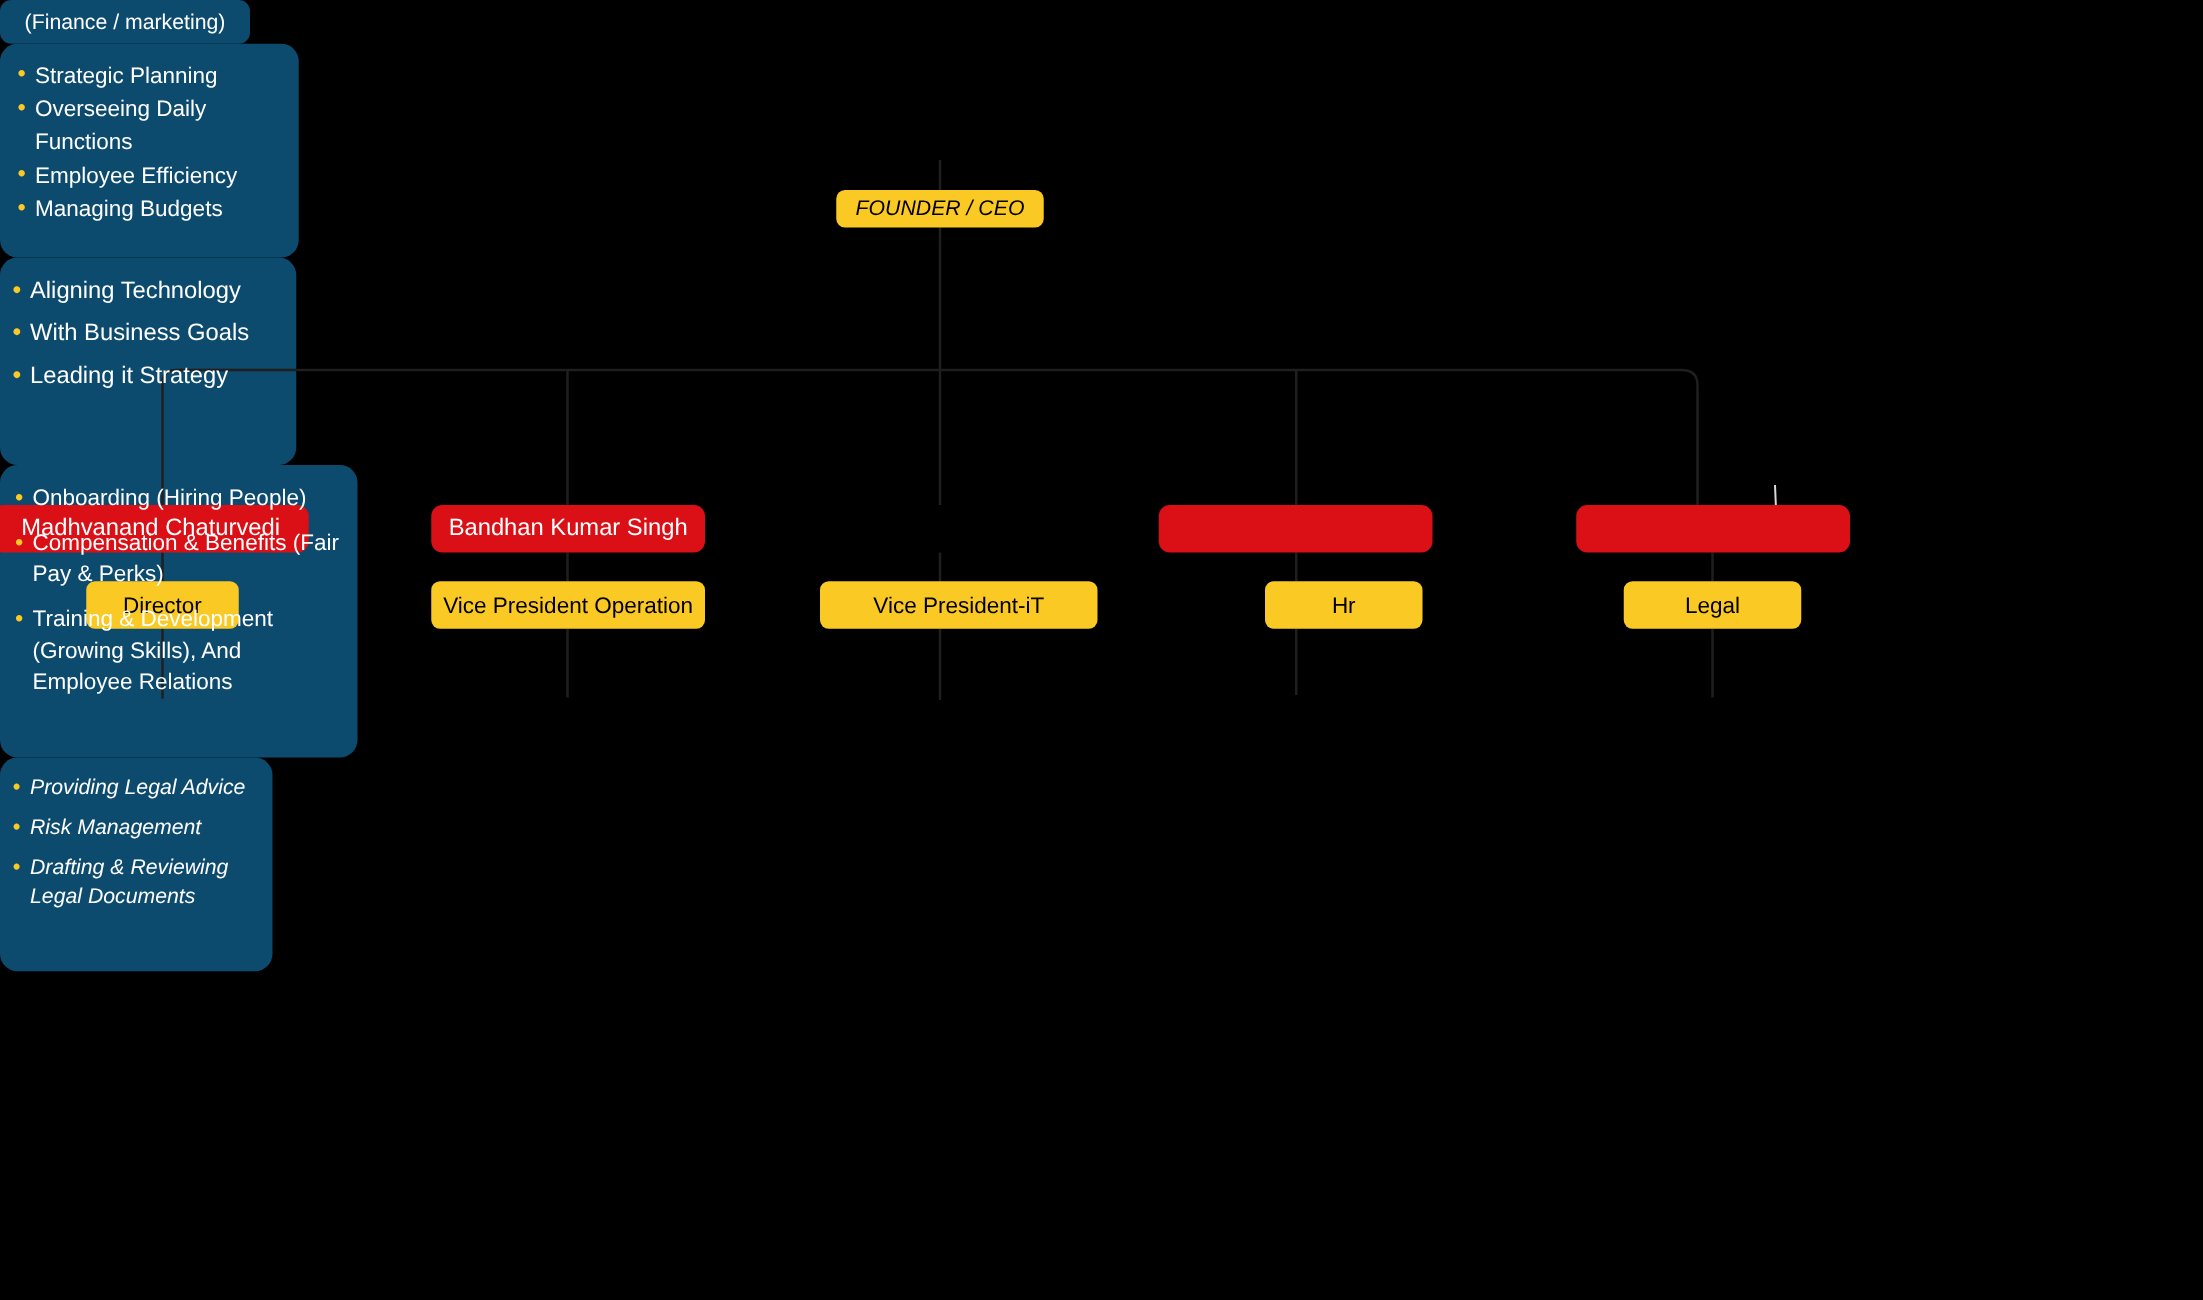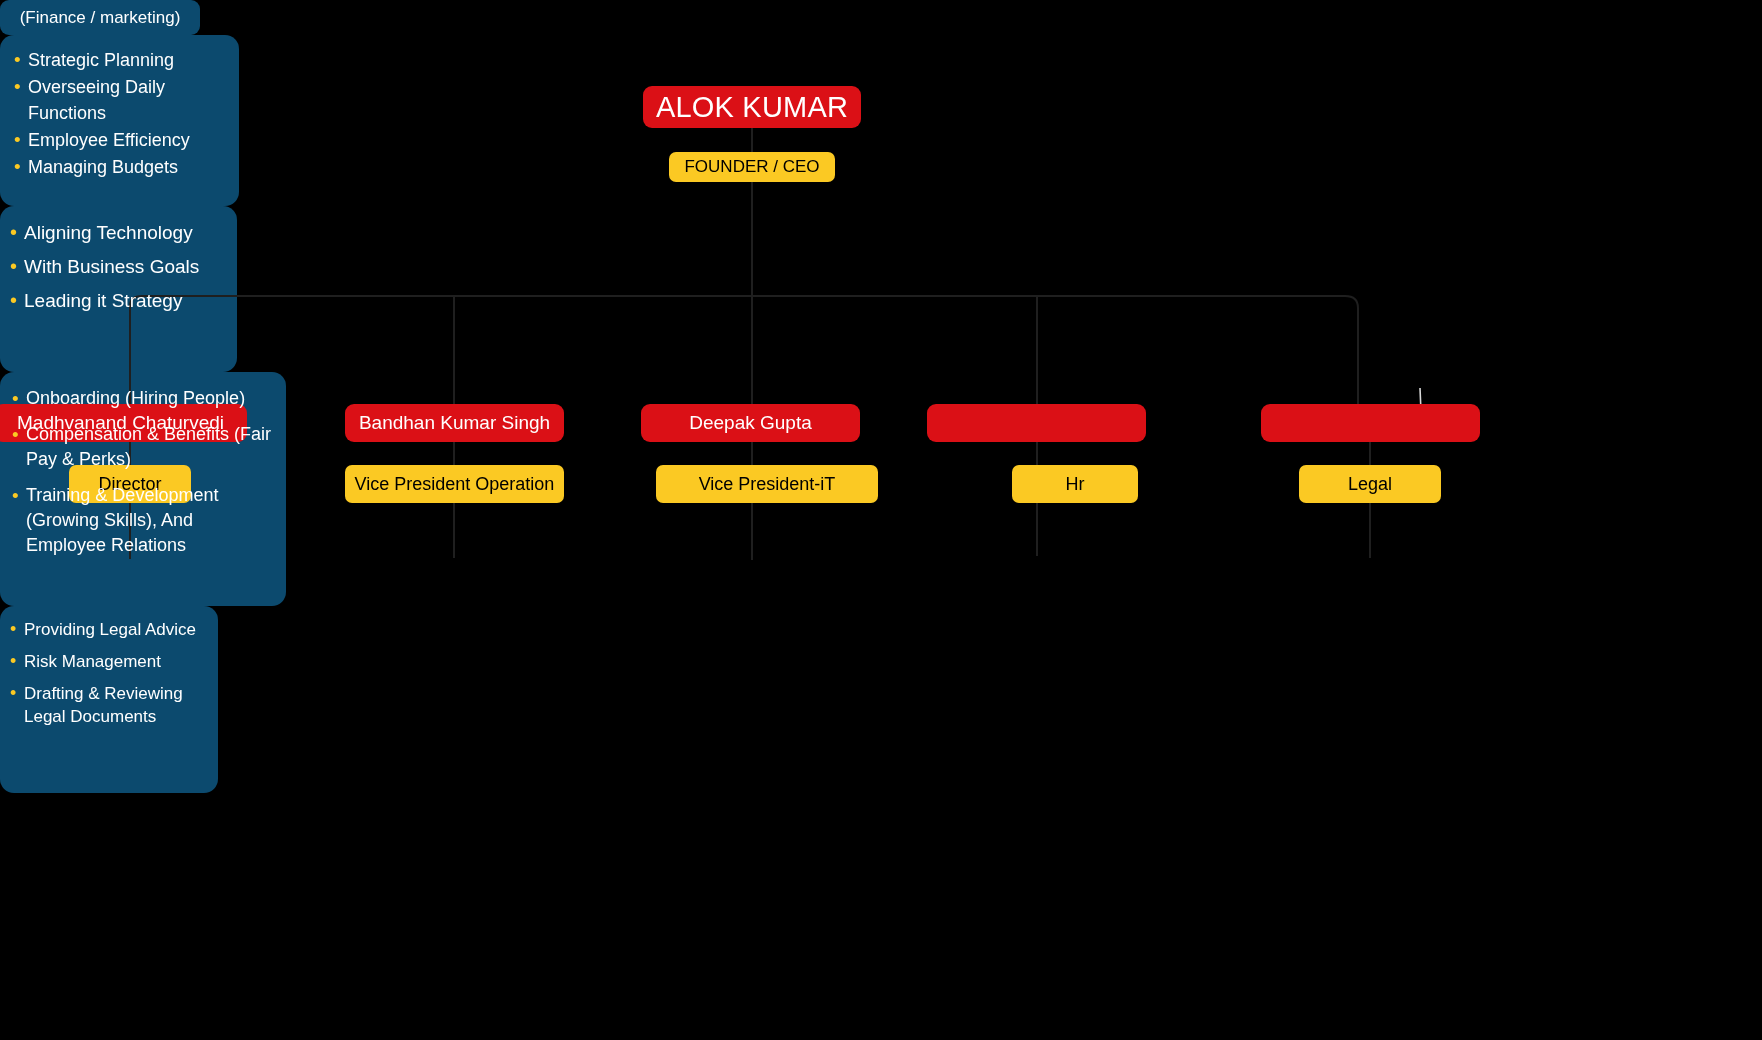--- a/index.html
+++ b/index.html
@@ -63,20 +63,21 @@
     height: 42px;
     font-size: 29px;
     letter-spacing: .2px;
   }
   #root-title {
     left: 669px;
     top: 152px;
     width: 166px;
     height: 30px;
     font-size: 17px;
+    font-style: italic;
   }
 
   
   .lvl2-name {
     top: 404px;
     height: 38px;
     font-size: 19px;
   }
   #name-1 { left: -6px;   width: 253px; }
   #name-2 { left: 345px;  width: 219px; }
@@ -128,21 +129,22 @@
     top: 556px;
     width: 266px;
     height: 210px;
     padding: 14px 8px 10px 12px;
   }
   #detail-5 {
     left: 1265px;
     top: 558px;
     width: 200px;
     height: 149px;
-    padding: 12px 8px 26px 10px;
+    padding: 12px 8px 10px 10px;
+    font-style: italic;
   }
 
   ul.bullets {
     list-style: none;
     margin: 0;
     padding: 0;
   }
   ul.bullets li {
     position: relative;
     padding-left: 14px;
@@ -197,39 +199,37 @@
     <line x1="454" y1="503" x2="454" y2="558" stroke="#1F1F1F" stroke-width="2"></line>
     <line x1="752" y1="503" x2="752" y2="560" stroke="#1F1F1F" stroke-width="2"></line>
     <line x1="1037" y1="503" x2="1037" y2="556" stroke="#1F1F1F" stroke-width="2"></line>
     <line x1="1370" y1="503" x2="1370" y2="558" stroke="#1F1F1F" stroke-width="2"></line>
   </svg>
 
   <svg id="stray-mark" viewBox="0 0 80 60" width="80" height="60">
     <path d="M 40 8 L 41 32 Q 41 41 32 41 L 20 41" fill="none" stroke="#D8D8D8" stroke-width="1.6"></path>
   </svg>
 
-  <div class="node name-box" id="root-name">ALOK KUMAR</div>
   <div class="node title-box" id="root-title">FOUNDER / CEO</div>
 
   <div class="node name-box lvl2-name" id="name-1">Madhvanand Chaturvedi</div>
   <div class="node title-box lvl2-title" id="title-1">Director</div>
   <div class="detail-box" id="detail-1">(Finance / marketing)</div>
 
   <div class="node name-box lvl2-name" id="name-2">Bandhan Kumar Singh</div>
   <div class="node title-box lvl2-title" id="title-2">Vice President Operation</div>
   <div class="detail-box" id="detail-2">
     <ul class="bullets b-ops">
       <li>Strategic Planning</li>
       <li>Overseeing Daily Functions</li>
       <li>Employee Efficiency</li>
       <li>Managing Budgets</li>
     </ul>
   </div>
 
-  <div class="node name-box lvl2-name" id="name-3">Deepak Gupta</div>
   <div class="node title-box lvl2-title" id="title-3">Vice President-iT</div>
   <div class="detail-box" id="detail-3">
     <ul class="bullets b-it">
       <li>Aligning Technology</li>
       <li>With Business Goals</li>
       <li>Leading it Strategy</li>
     </ul>
   </div>
 
   <div class="node name-box lvl2-name" id="name-4"></div>

